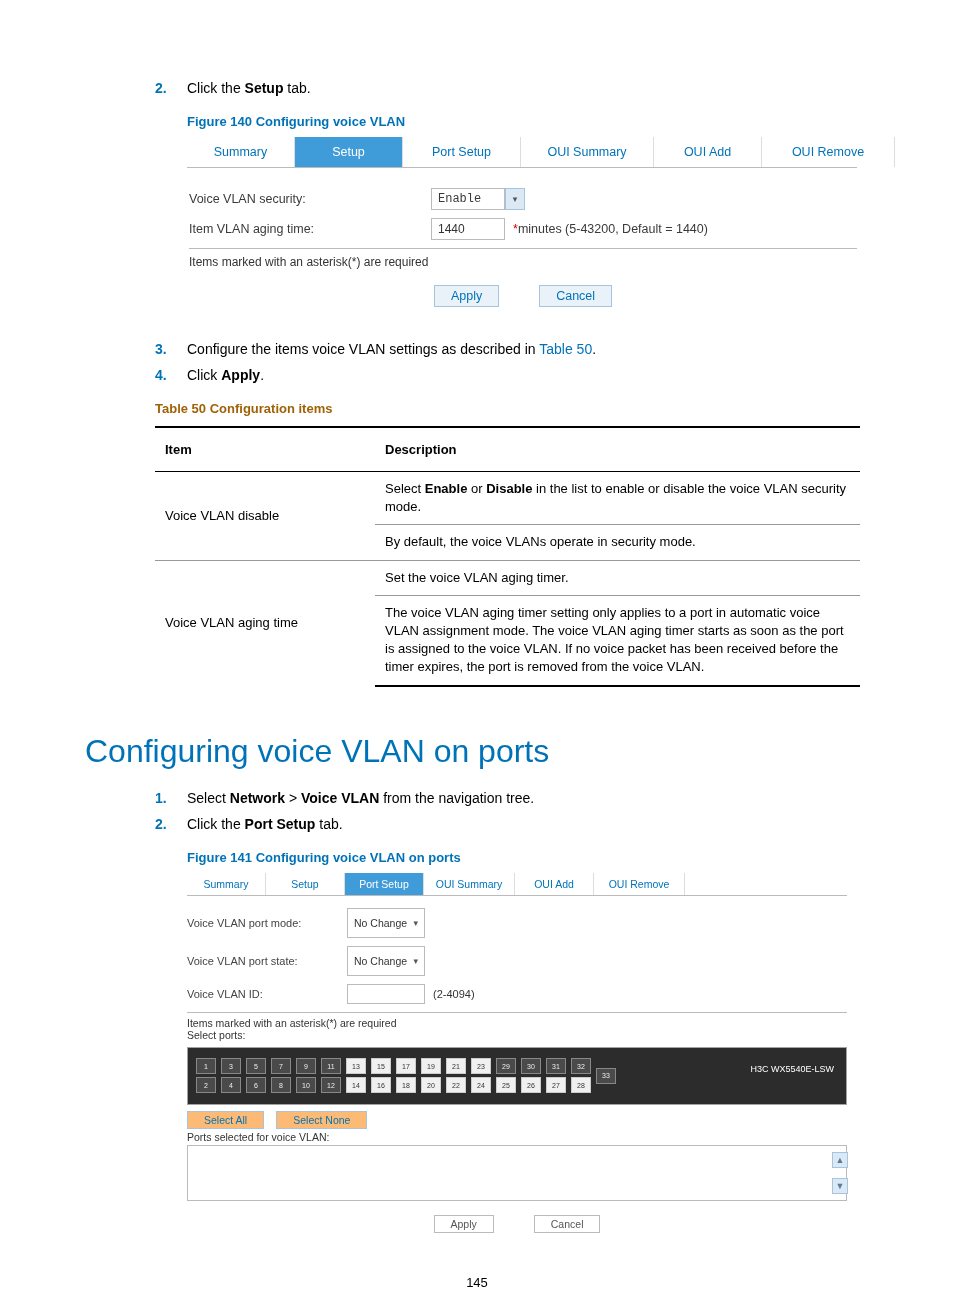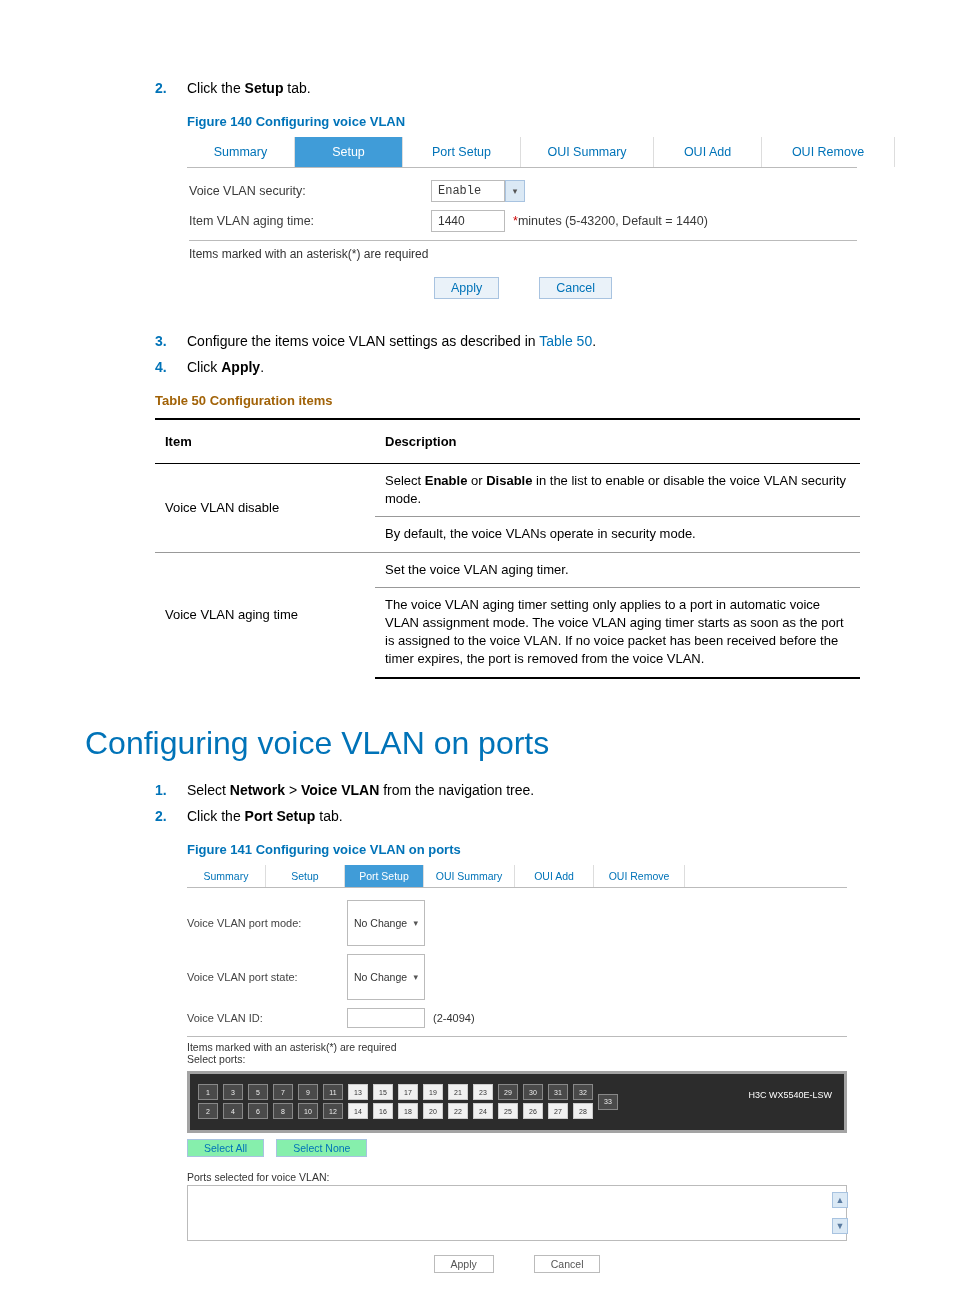--- a/index.html
+++ b/index.html
@@ -75,20 +75,21 @@
     color: #fff;
   }
   .fig140-body {
     padding: 12px 0 6px 2px;
     font-size: 12.5px;
   }
   .fig140-row {
     display: flex;
     align-items: center;
     margin-bottom: 8px;
+    margin-top: 8px;
   }
   .fig140-row .lbl { width: 242px; }
   .fig140-row .ctrl1 {
     width: 60px;
     border: 1px solid #bbb;
     padding: 3px 6px;
     font-family: "Courier New", monospace;
     font-size: 12px;
     background: #fff;
   }
@@ -177,21 +178,21 @@
   }
   .fig141-tabs .tab.active {
     background: #409cd8;
     color: #fff;
   }
   .fig141-body { padding: 12px 0 0 0; }
   .fig141-row { display: flex; align-items: center; margin-bottom: 8px; }
   .fig141-row .lbl { width: 160px; color: #444; }
   .fig141-row .sel {
     border: 1px solid #bbb;
-    padding: 16px 6px;
+    padding: 8px 6px;
     width: 64px;
     display: flex;
     justify-content: space-between;
     align-items: center;
     font-size: 10.5px;
   }
   .fig141-row .input {
     border: 1px solid #bbb;
     padding: 2px 6px;
     width: 64px;
@@ -201,21 +202,21 @@
   .fig141-note {
     border-top: 1px solid #bbb;
     padding-top: 4px;
     margin-top: 2px;
     font-size: 10.5px;
   }
   .fig141-selports { margin-top: 0; font-size: 10.5px; }
   .port-board {
     margin-top: 6px;
     background: #2c2c2c;
-    border: 3px solid #a3a3a3;
+    border: 1px solid #a3a3a3;
     padding: 6px 8px;
     height: 44px;
     position: relative;
     display: flex;
     align-items: center;
     gap: 5px;
   }
   .port-col { display: flex; flex-direction: column; gap: 3px; }
   .port {
     width: 18px; height: 14px;
@@ -229,27 +230,27 @@
   .board-label {
     position: absolute;
     right: 12px;
     top: 16px;
     color: #fff;
     font-size: 9px;
   }
   .sel-btns { display: flex; gap: 12px; margin-top: 6px; }
   .sel-btns .sbtn {
     border: 1px solid #a8c3e0;
-    background: #86efac;
+    background: #fdba74;
     color: #0073b8;
     padding: 2px 16px;
     font-size: 10.5px;
     text-align: center;
   }
-  .ports-selected-lbl { margin-top: 14px; font-size: 10.5px; }
+  .ports-selected-lbl { margin-top: 2px; font-size: 10.5px; }
   .selected-box {
     border: 1px solid #bbb;
     height: 54px;
     margin-top: 2px;
     position: relative;
   }
   .selected-box .arrow {
     position: absolute;
     right: -2px;
     width: 14px; height: 14px;

